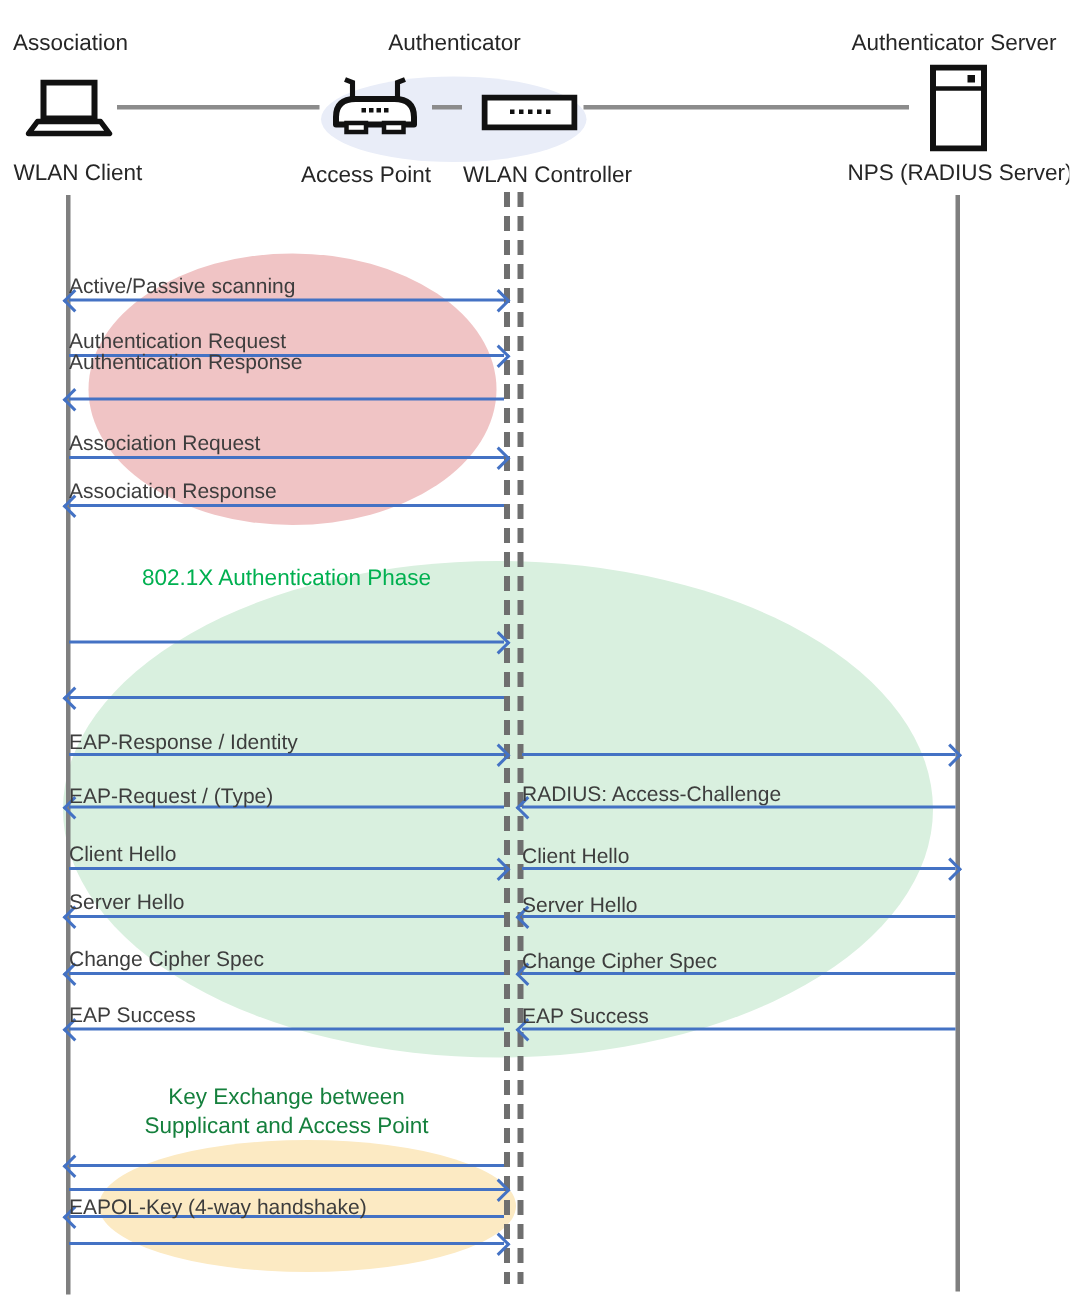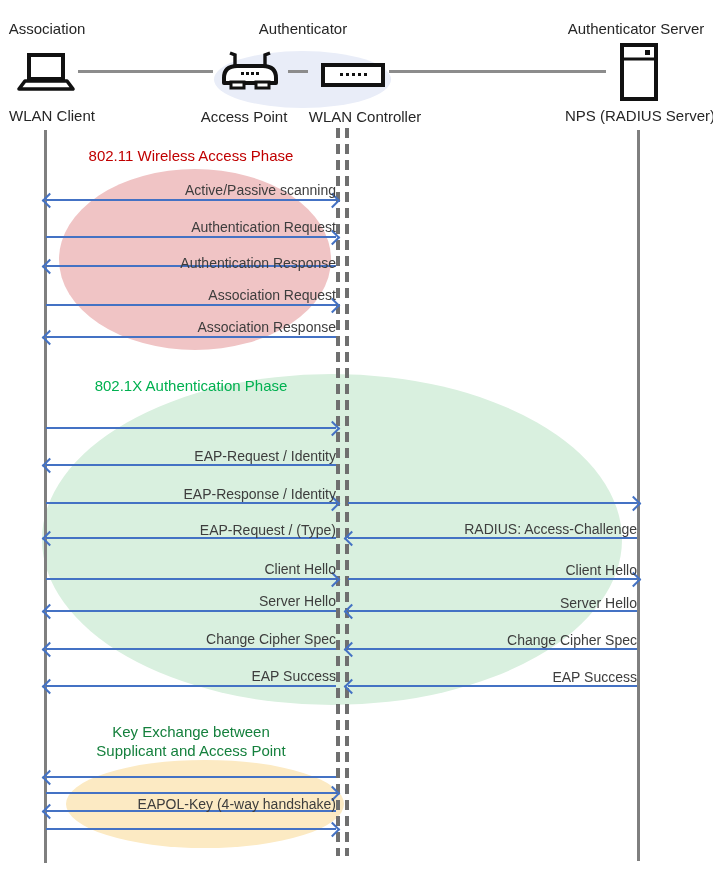--- a/index.html
+++ b/index.html
@@ -19,21 +19,21 @@
   .hline{position:absolute;height:3px;background:#8c8c8c;z-index:1;}
   
   .arrow{position:absolute;height:2px;background:#4472c4;z-index:3;}
   .arrow.a-r::after{content:"";position:absolute;right:-2px;top:-4px;width:9px;height:9px;
       border:solid #4472c4;border-width:2px 2px 0 0;transform:rotate(45deg);}
   .arrow.a-l::before{content:"";position:absolute;left:-2px;top:-4px;width:9px;height:9px;
       border:solid #4472c4;border-width:2px 0 0 2px;transform:rotate(-45deg);}
   .seg-l{left:46px;width:290px;}
   .seg-r{left:348px;width:289px;}
   
-  .lbl{position:absolute;font-size:14px;text-align:right;z-index:4;color:#3d3d3d;white-space:nowrap;}
+  .lbl{position:absolute;font-size:14px;text-align:left;z-index:4;color:#3d3d3d;white-space:nowrap;}
   .lbl.seg-l,.lbl.seg-r{white-space:normal;}
   .ptitle{position:absolute;font-size:15px;text-align:center;z-index:4;}
   .roletxt,.nodetxt{position:absolute;font-size:15px;text-align:center;color:#262626;z-index:4;white-space:nowrap;}
   .icon{position:absolute;z-index:3;}
 </style>
 </head>
 <body>
 
 <div class="stage">
 
@@ -85,42 +85,40 @@
   <div class="nodetxt" style="left:2px;top:107px;width:100px">WLAN Client</div>
   <div class="nodetxt" style="left:194px;top:108px;width:100px">Access Point</div>
   <div class="nodetxt" style="left:305px;top:108px;width:120px">WLAN Controller</div>
   <div class="nodetxt" style="left:565px;top:107px;width:140px">NPS (RADIUS Server)</div>
 
   <div class="solidv" style="left:44px;top:130px;height:733px"></div>
   <div class="dashv" style="left:336px;top:128px;height:728px"></div>
   <div class="dashv" style="left:345px;top:128px;height:728px"></div>
   <div class="solidv" style="left:637px;top:130px;height:731px"></div>
 
-  <div class="ptitle seg-l" style="top:147px;color:#c00000">802.11 Wireless Access Phase</div>
 
   <div class="lbl seg-l" style="top:182px">Active/Passive scanning</div>
   <div class="arrow seg-l a-l a-r" style="top:199px"></div>
 
   <div class="lbl seg-l" style="top:219px">Authentication Request</div>
   <div class="arrow seg-l a-r" style="top:236px"></div>
 
-  <div class="lbl seg-l" style="top:255px">Authentication Response</div>
+  <div class="lbl seg-l" style="top:233px">Authentication Response</div>
   <div class="arrow seg-l a-l" style="top:265px"></div>
 
   <div class="lbl seg-l" style="top:287px">Association Request</div>
   <div class="arrow seg-l a-r" style="top:304px"></div>
 
   <div class="lbl seg-l" style="top:319px">Association Response</div>
   <div class="arrow seg-l a-l" style="top:336px"></div>
 
   <div class="ptitle seg-l" style="top:377px;color:#00b050">802.1X Authentication Phase</div>
 
   <div class="arrow seg-l a-r" style="top:427px"></div>
 
-  <div class="lbl seg-l" style="top:448px">EAP-Request / Identity</div>
   <div class="arrow seg-l a-l" style="top:464px"></div>
 
   <div class="lbl seg-l" style="top:486px">EAP-Response / Identity</div>
   <div class="arrow seg-l a-r" style="top:502px"></div>
   <div class="arrow seg-r a-r" style="top:502px"></div>
 
   <div class="lbl seg-l" style="top:522px">EAP-Request / (Type)</div>
   <div class="arrow seg-l a-l" style="top:537px"></div>
   <div class="lbl seg-r" style="top:521px">RADIUS: Access-Challenge</div>
   <div class="arrow seg-r a-l" style="top:537px"></div>

